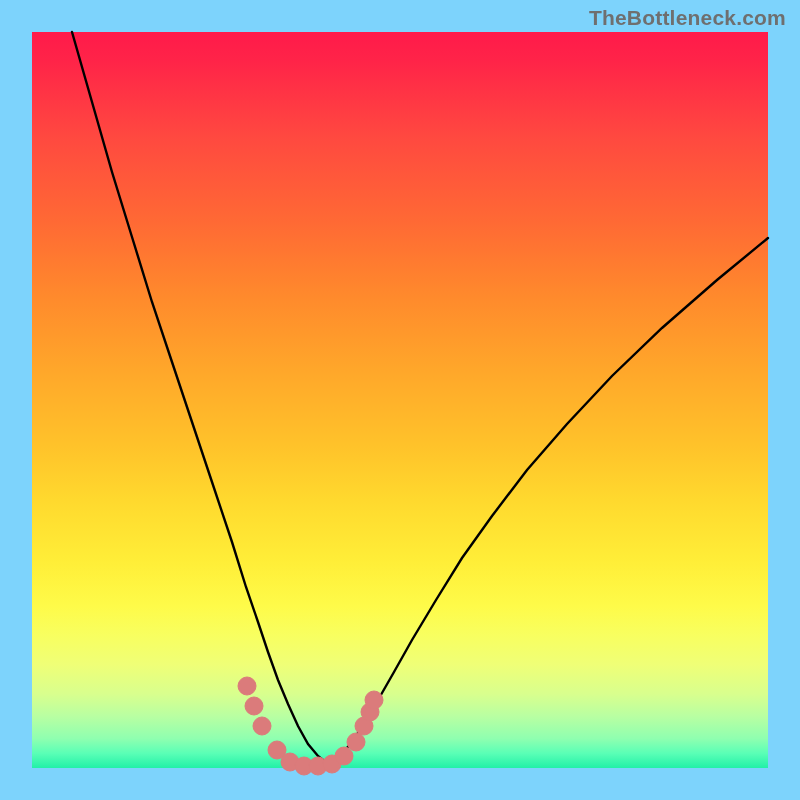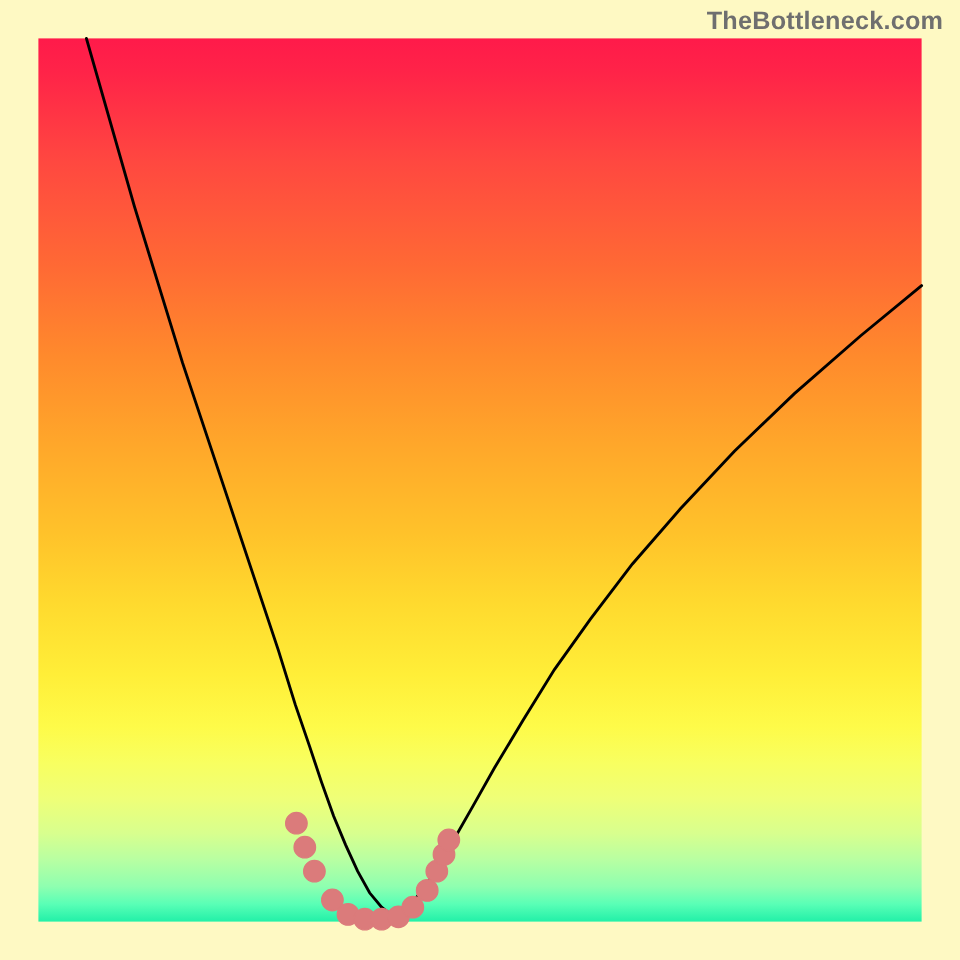--- a/index.html
+++ b/index.html
@@ -10,21 +10,21 @@
     background: #000;
     overflow: hidden;
     font-family: Arial, Helvetica, sans-serif;
   }
   .frame {
     position: absolute;
     left: 0;
     top: 0;
     width: 800px;
     height: 800px;
-    background: #fef9c3;
+    background: #7dd3fc;
   }
   .plot {
     position: absolute;
     left: 32px;
     top: 32px;
     width: 736px;
     height: 736px;
     
     background: linear-gradient(to bottom,
       #ff1a4a 0%,

